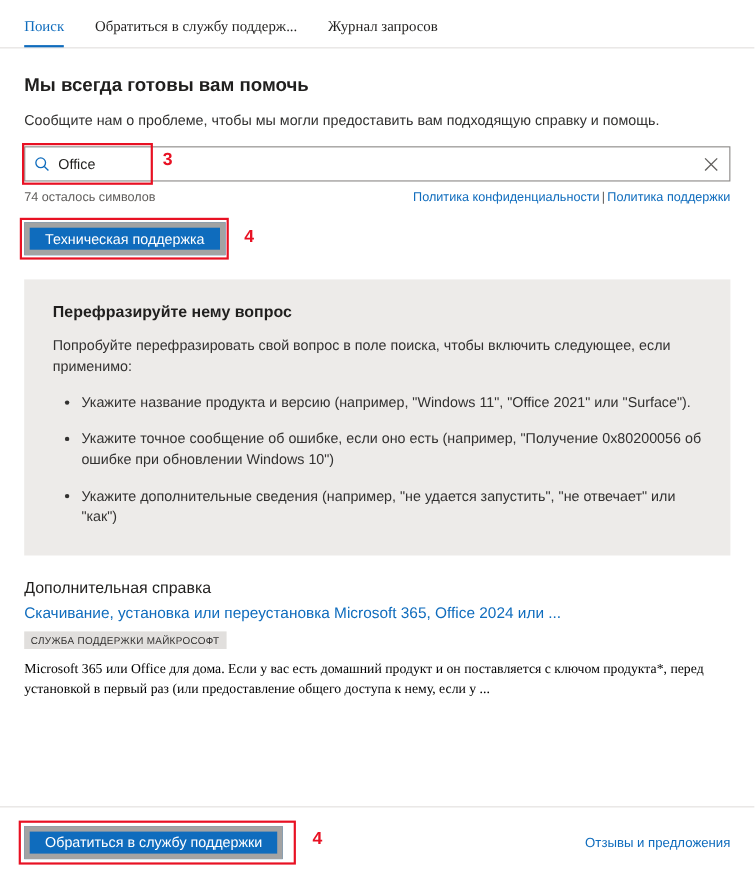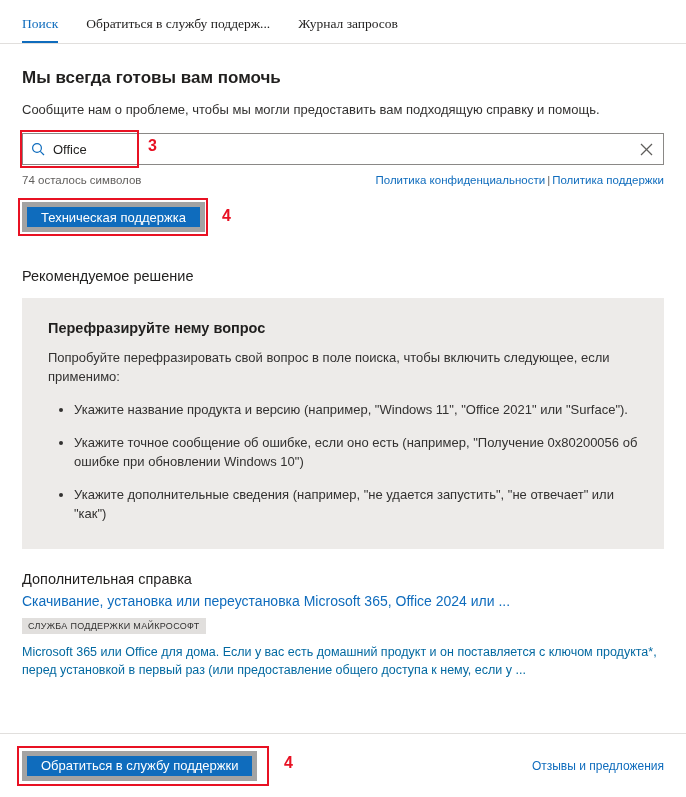--- a/index.html
+++ b/index.html
@@ -220,23 +220,24 @@
     display: inline-block;
     background: #e1dfdd;
     color: #323130;
     font-size: 9px;
     letter-spacing: 0.3px;
     padding: 3px 6px;
     margin-top: 9px;
   }
   .help-desc {
     font-size: 12.5px;
-    color: #0369a1;
+    color: #000000;
     line-height: 18px;
     margin: 9px 0 0 0;
+    font-family: Liberation Serif, serif;
   }
 
   
   .footer {
     position: absolute;
     left: 0;
     right: 0;
     bottom: 0;
     height: 64px;
     border-top: 1px solid #e1dfdd;
@@ -309,21 +310,20 @@
   </div>
 
   
   <div class="btn-row">
     <button class="btn-primary">Техническая поддержка</button>
     <div class="annot-box" style="left:-4px; top:-4px; width:190px; height:38px;"></div>
     <div class="annot-num" style="left:200px; top:5px;">4</div>
   </div>
 
   
-  <div class="section-title">Рекомендуемое решение</div>
 
   <div class="card">
     <div class="card-title">Перефразируйте нему вопрос</div>
     <p class="card-text">Попробуйте перефразировать свой вопрос в поле поиска, чтобы включить следующее, если применимо:</p>
     <ul>
       <li>Укажите название продукта и версию (например, "Windows 11", "Office 2021" или "Surface").</li>
       <li>Укажите точное сообщение об ошибке, если оно есть (например, "Получение 0x80200056 об ошибке при обновлении Windows 10")</li>
       <li>Укажите дополнительные сведения (например, "не удается запустить", "не отвечает" или "как")</li>
     </ul>
   </div>

